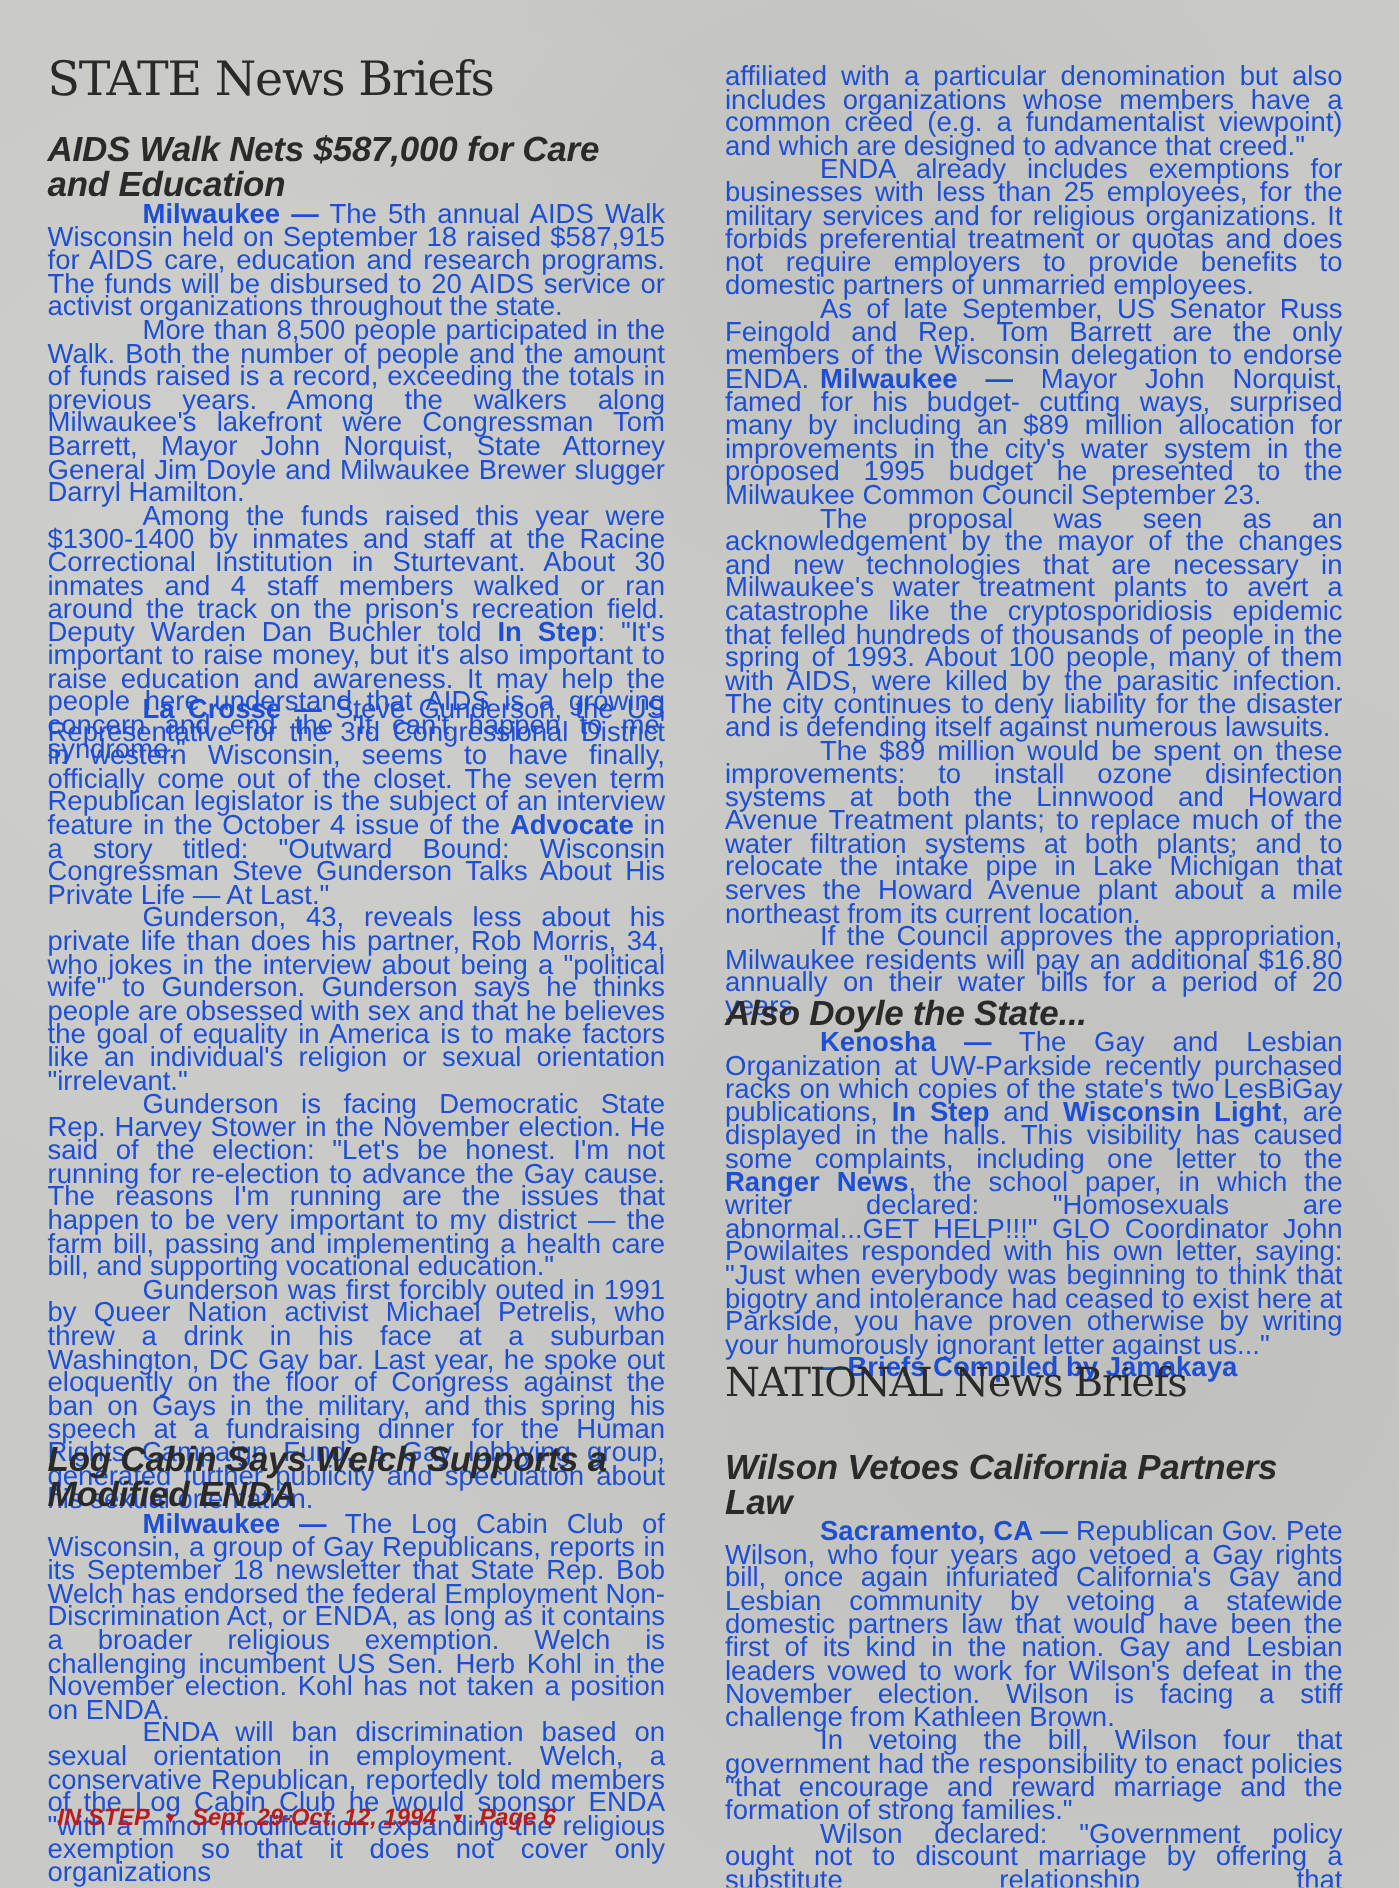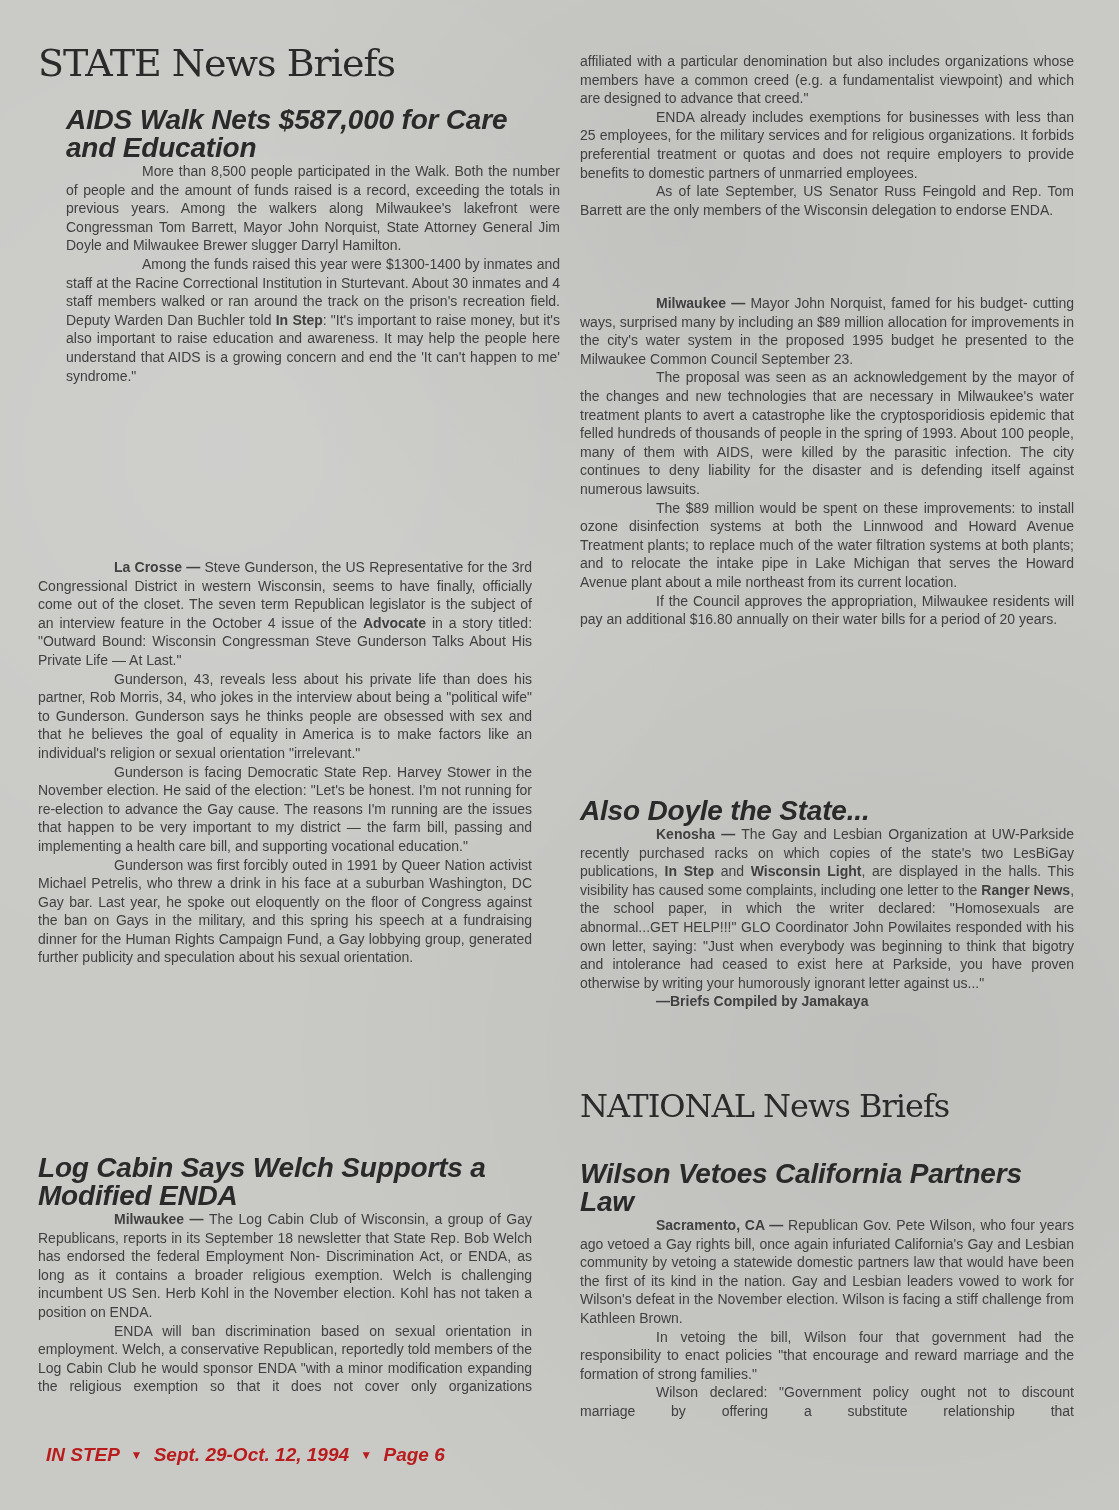--- a/index.html
+++ b/index.html
@@ -67,25 +67,25 @@
       font-weight: bold;
       font-style: italic;
       font-size: 28px;
       line-height: 28px;
       color: #2a2a2a;
       margin: 0;
       letter-spacing: -0.2px;
     }
     .body p {
       margin: 0;
-      font-size: 14px;
+      font-size: 22px;
       line-height: 18.6px;
       text-align: justify;
       text-indent: 76px;
-      color: #404040;
+      color: #1d4ed8;
     }
     .body p.cont {
       text-indent: 0;
     }
     .dateline {
       font-weight: bold;
     }
     .bold {
       font-weight: bold;
     }
@@ -115,23 +115,24 @@
   </style>
 </head>
 <body>
 
 <div class="page">
 
   <div class="col col-left">
 
     <h1 class="section-title state">STATE News Briefs</h1>
 
-    <div class="article" style="top:106px;margin-left:28px;">
+    <div class="article" style="top:106px;">
       <h2 class="headline">AIDS Walk Nets $587,000 for Care and Education</h2>
       <div class="body">
+        <p><span class="dateline">Milwaukee —</span> <span>The 5th annual AIDS Walk Wisconsin held on September 18 raised $587,915 for AIDS care, education and research programs. The funds will be disbursed to 20 AIDS service or activist organizations throughout the state.</span></p>
         <p>More than 8,500 people participated in the Walk. Both the number of people and the amount of funds raised is a record, exceeding the totals in previous years. Among the walkers along Milwaukee's lakefront were Congressman Tom Barrett, Mayor John Norquist, State Attorney General Jim Doyle and Milwaukee Brewer slugger Darryl Hamilton.</p>
         <p><span>Among the funds raised this year were $1300-1400 by inmates and staff at the Racine Correctional Institution in Sturtevant. About 30 inmates and 4 staff members walked or ran around the track on the prison's recreation field. Deputy Warden Dan Buchler told</span> <span class="bold">In Step</span><span>: "It's important to raise money, but it's also important to raise education and awareness. It may help the people here understand that AIDS is a growing concern and end the 'It can't happen to me' syndrome."</span></p>
       </div>
     </div>
 
     <div class="article" style="top:558px;">
       <div class="body">
         <p><span class="dateline">La Crosse —</span> <span>Steve Gunderson, the US Representative for the 3rd Congressional District in western Wisconsin, seems to have finally, officially come out of the closet. The seven term Republican legislator is the subject of an interview feature in the October 4 issue of the</span> <span class="bold">Advocate</span> <span>in a story titled: "Outward Bound: Wisconsin Congressman Steve Gunderson Talks About His Private Life — At Last."</span></p>
         <p>Gunderson, 43, reveals less about his private life than does his partner, Rob Morris, 34, who jokes in the interview about being a "political wife" to Gunderson. Gunderson says he thinks people are obsessed with sex and that he believes the goal of equality in America is to make factors like an individual's religion or sexual orientation "irrelevant."</p>
         <p>Gunderson is facing Democratic State Rep. Harvey Stower in the November election. He said of the election: "Let's be honest. I'm not running for re-election to advance the Gay cause. The reasons I'm running are the issues that happen to be very important to my district — the farm bill, passing and implementing a health care bill, and supporting vocational education."</p>

